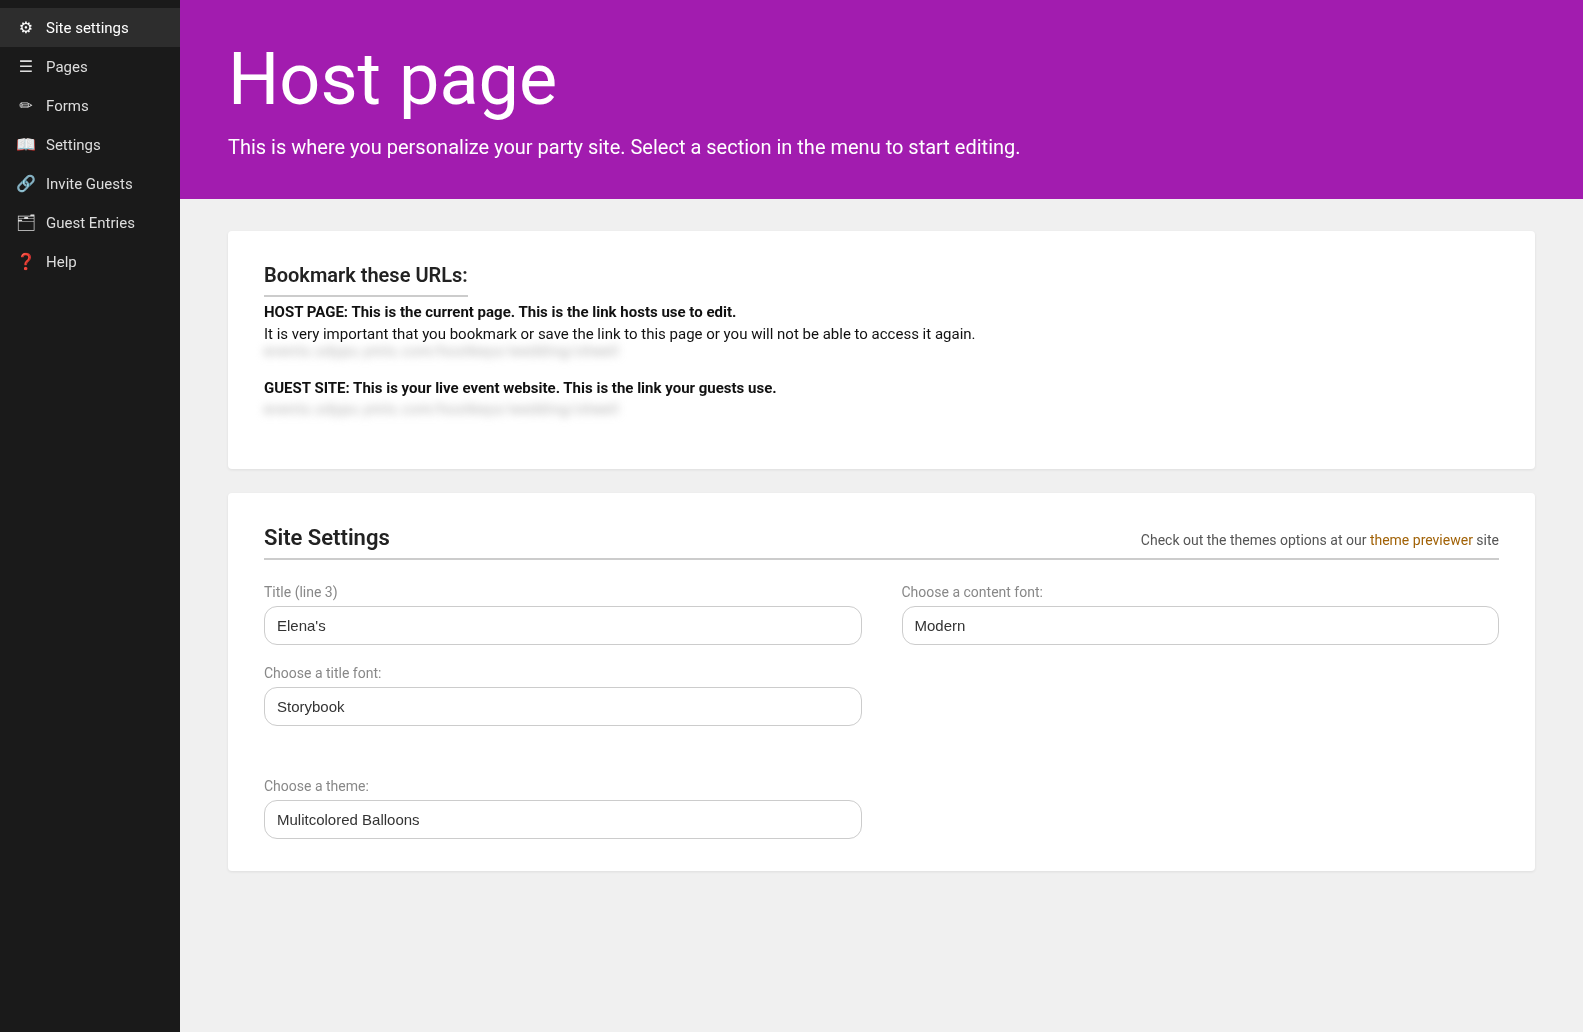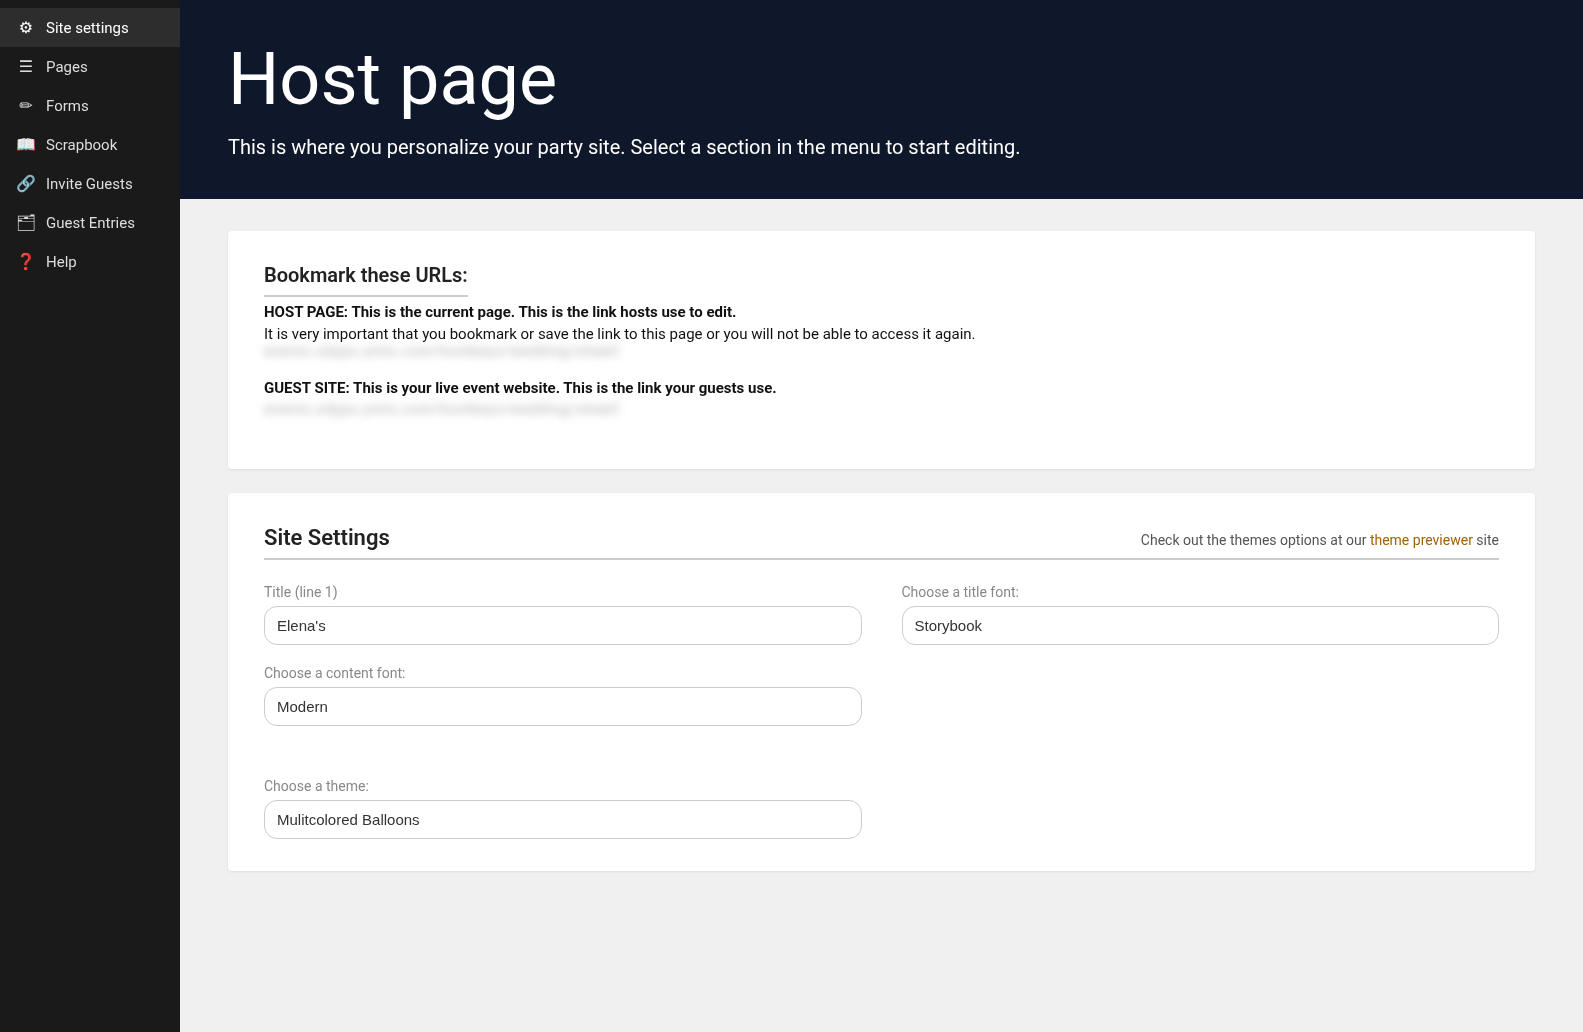--- a/index.html
+++ b/index.html
@@ -31,21 +31,21 @@
     
     #main {
       flex: 1;
       overflow-y: auto;
       display: flex;
       flex-direction: column;
     }
 
     
     #header-banner {
-      background: #0f172a;
+      background: #a21caf;
       padding: 40px 48px 40px 48px;
       flex-shrink: 0;
     }
     #header-banner h1 {
       font-size: 72px;
       font-weight: 400;
       color: #fff;
       margin-bottom: 16px;
       line-height: 1.1;
     }
@@ -162,21 +162,21 @@
   <div class="sidebar-item">
     <span class="sidebar-icon">☰</span>
     <span>Pages</span>
   </div>
   <div class="sidebar-item">
     <span class="sidebar-icon">✏</span>
     <span>Forms</span>
   </div>
   <div class="sidebar-item">
     <span class="sidebar-icon">📖</span>
-    <span>Scrapbook</span>
+    <span>Settings</span>
   </div>
   <div class="sidebar-item">
     <span class="sidebar-icon">🔗</span>
     <span>Invite Guests</span>
   </div>
   <div class="sidebar-item">
     <span class="sidebar-icon">🗂</span>
     <span>Guest Entries</span>
   </div>
   <div class="sidebar-item">
@@ -208,31 +208,31 @@
         <span class="section-title">Site Settings</span>
         <span class="section-subtitle">
           <span>Check out the themes options at our</span>
           <a href="#">theme previewer</a>
           <span>site</span>
         </span>
       </div>
 
       <div class="form-grid">
         <div class="form-group">
-          <label class="form-label">Title (line 1)</label>
+          <label class="form-label">Title (line 3)</label>
           <input class="form-input" type="text" value="Elena's" style="">
+        </div>
+        <div class="form-group">
+          <label class="form-label">Choose a content font:</label>
+          <input class="form-input" type="text" value="Modern" style="">
         </div>
         <div class="form-group">
           <label class="form-label">Choose a title font:</label>
           <input class="form-input" type="text" value="Storybook" style="">
         </div>
-        <div class="form-group">
-          <label class="form-label">Choose a content font:</label>
-          <input class="form-input" type="text" value="Modern" style="">
-        </div>
         <div class="form-group full-width">
           <label class="form-label">Choose a theme:</label>
           <input class="form-input" type="text" value="Mulitcolored Balloons" style="">
         </div>
       </div>
     </div>
 
   </div>
 </main>
 

